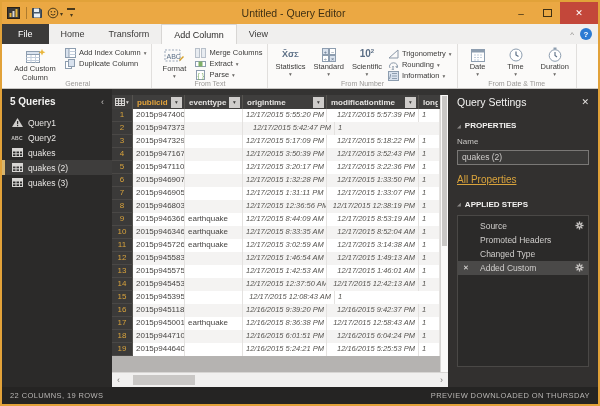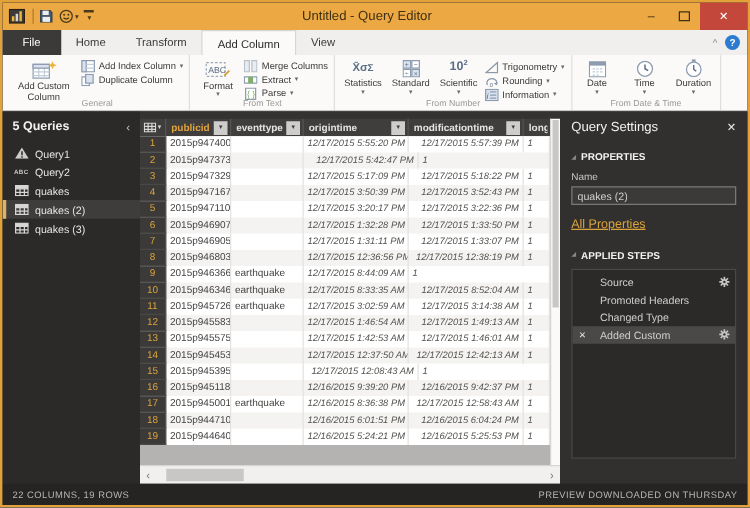--- a/index.html
+++ b/index.html
@@ -518,20 +518,21 @@
                 <div class="tcell cw1"></div>
                 <div class="tcell cw2 dt">12/17/2015 12:36:56 PM</div>
                 <div class="tcell cw3 dt">12/17/2015 12:38:19 PM</div>
                 <div class="tcell cw4 dt" style="text-align:left">1</div>
               </div>
               <div class="trow">
                 <div class="tcell rn">9</div>
                 <div class="tcell cw0">2015p946366</div>
                 <div class="tcell cw1">earthquake</div>
                 <div class="tcell cw2 dt">12/17/2015 8:44:09 AM</div>
+                <div class="tcell cw3 dt">12/17/2015 8:53:19 AM</div>
                 <div class="tcell cw4 dt" style="text-align:left">1</div>
               </div>
               <div class="trow">
                 <div class="tcell rn">10</div>
                 <div class="tcell cw0">2015p946346</div>
                 <div class="tcell cw1">earthquake</div>
                 <div class="tcell cw2 dt">12/17/2015 8:33:35 AM</div>
                 <div class="tcell cw3 dt">12/17/2015 8:52:04 AM</div>
                 <div class="tcell cw4 dt" style="text-align:left">1</div>
               </div>

